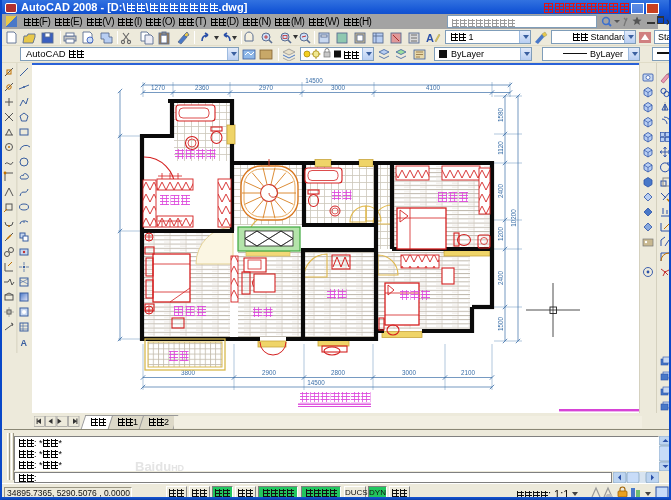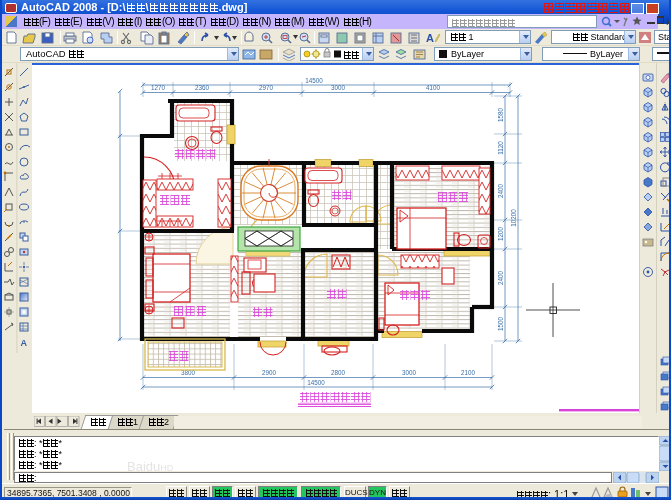--- a/index.html
+++ b/index.html
@@ -6,21 +6,21 @@
 #app{position:relative;width:671px;height:500px;background:#EDEADB;overflow:hidden;border-left:2px solid #0A48C8;border-right:2px solid #0A48C8}
 .abs{position:absolute}
 .cj{display:inline-block;width:8px;height:9px;margin:0 1px;vertical-align:-1px;
  background-image:repeating-linear-gradient(0deg,currentColor 0 1px,transparent 1px 3px),repeating-linear-gradient(90deg,currentColor 0 1px,transparent 1px 4px)}
 .cj.s{width:7px;height:8px;margin:0 .5px}
 .cj.t{width:8px;height:9px}
 .cj.w{width:9.5px;height:10px;margin:0 0.7px}
 
 #title{left:0;top:0;width:667px;height:24px;background:linear-gradient(180deg,#3272E0 0%,#1556D6 45%,#0B44BE 85%,#0940B0 100%);color:#fff;font-weight:bold;font-size:11px;line-height:14px;white-space:nowrap}
 
-#menu{left:0;top:14px;width:656px;height:15px;background:#c4b5fd;font-size:11px;color:#000;line-height:15px;white-space:nowrap}
+#menu{left:0;top:14px;width:656px;height:15px;background:#a3a3a3;font-size:11px;color:#000;line-height:15px;white-space:nowrap}
 .mi{display:inline-block;margin:0 2px;letter-spacing:-0.5px;font-size:10px}
 .mi .cj{width:7px;height:8.5px;margin:0 .5px}
 
 .tbrow{left:0;width:667px;height:17px;background:#EDEADB;border-bottom:1px solid #E0DCC8}
 .sep{position:absolute;top:2px;width:1px;height:13px;background:#C8C4B0;border-right:1px solid #fff}
 .combo{position:absolute;background:#fff;border:1px solid #7F9DB9;font-size:9px;line-height:12px;color:#000;white-space:nowrap}
 .combo .arr{position:absolute;right:0;top:0;bottom:0;width:11px;background:linear-gradient(180deg,#E3EBFA,#B8CEF2);border-left:1px solid #9DBBE0}
 .combo .arr:after{content:"";position:absolute;left:2.5px;top:4px;border:3px solid transparent;border-top:4px solid #3A5FA0}
 
 #canvas{left:30px;top:63px;width:607px;height:350px;background:#fff}
@@ -743,42 +743,42 @@
     <div class="tab" style="left:137px"><span><span class="cj s"></span><span class="cj s"></span>2</span></div>
     <div class="abs" style="left:170px;top:3px;width:468px;height:12px;background:#F2EFE2"></div>
   </div>
   <div class="abs" id="cmd">
     <div class="abs" style="left:3px;top:3px;width:3px;height:47px;border-left:1px solid #fff;border-right:1px solid #9a9684"></div>
     <div class="abs" style="left:7px;top:3px;width:3px;height:47px;border-left:1px solid #fff;border-right:1px solid #9a9684"></div>
     <div id="hist">
       <div style="padding:1px 0 0 3px"><span class="cj s"></span><span class="cj s"></span>: *<span class="cj s"></span><span class="cj s"></span>*</div>
       <div style="padding:0 0 0 3px"><span class="cj s"></span><span class="cj s"></span>: *<span class="cj s"></span><span class="cj s"></span>*</div>
       <div style="padding:0 0 0 3px"><span class="cj s"></span><span class="cj s"></span>: *<span class="cj s"></span><span class="cj s"></span>*</div>
-      <div class="abs" style="left:112px;top:24px;color:#E4E4E4;font-weight:normal;font-size:13px;font-family:'Liberation Sans'">Baidu<span style="font-size:9px">HD</span></div>
+      <div class="abs" style="left:120px;top:24px;color:#E4E4E4;font-weight:bold;font-size:13px;font-family:'Liberation Sans'">Baidu<span style="font-size:9px">HD</span></div>
     </div>
     <svg class="abs" style="left:655px;top:6px" width="13" height="35" viewBox="0 0 13 35">
         <rect width="13" height="35" fill="#D8E4F0"></rect>
         <rect y="0" width="13" height="9" rx="2" fill="#BDD4F0" stroke="#7F9DB9" stroke-width="0.7"></rect>
         <path d="M3.5 6l3-3 3 3z" fill="#2A50A8"></path>
         <rect y="26" width="13" height="9" rx="2" fill="#BDD4F0" stroke="#7F9DB9" stroke-width="0.7"></rect>
         <path d="M3.5 29l3 3 3-3z" fill="#2A50A8"></path>
         <rect y="10" width="13" height="15" rx="2" fill="#C8DCF8" stroke="#7F9DB9" stroke-width="0.7"></rect>
       </svg>
     <div id="cin"><span style="padding-left:3px"><span class="cj s"></span><span class="cj s"></span>:</span></div>
     <svg class="abs" style="left:609px;top:42px" width="46" height="11" viewBox="0 0 46 11">
         <rect width="46" height="11" fill="#D8E4F0"></rect>
         <rect x="0" width="13" height="11" rx="2" fill="#BDD4F0" stroke="#7F9DB9" stroke-width="0.7"></rect>
         <path d="M8 2.5L5 5.5l3 3z" fill="#2A50A8"></path>
         <rect x="33" width="13" height="11" rx="2" fill="#BDD4F0" stroke="#7F9DB9" stroke-width="0.7"></rect>
         <path d="M38 2.5l3 3-3 3z" fill="#2A50A8"></path>
         <rect x="14" width="12" height="11" rx="2" fill="#C8DCF8" stroke="#7F9DB9" stroke-width="0.7"></rect>
       </svg>
   </div>
   <div class="abs" id="status">
-    <div class="abs" style="left:2px;top:3px;width:128px;height:12px;border:1px solid #9a9684;border-bottom-color:#fff;border-right-color:#fff;font-size:8.5px;line-height:11px;padding-left:2px;letter-spacing:0">34895.7365,  7501.3408 ,  0.0000</div>
+    <div class="abs" style="left:2px;top:3px;width:128px;height:12px;border:1px solid #9a9684;border-bottom-color:#fff;border-right-color:#fff;font-size:8.5px;line-height:11px;padding-left:2px;letter-spacing:0">34895.7365,  5290.5076 ,  0.0000</div>
     <div class="sbtn up" style="left:164px;width:21px"><span class="cj s"></span><span class="cj s"></span></div>
     <div class="sbtn up" style="left:187px;width:21px"><span class="cj s"></span><span class="cj s"></span></div>
     <div class="sbtn dn" style="left:210px;width:21px"><span class="cj s"></span><span class="cj s"></span></div>
     <div class="sbtn up" style="left:233px;width:21px"><span class="cj s"></span><span class="cj s"></span></div>
     <div class="sbtn dn" style="left:256px;width:40px"><span class="cj s"></span><span class="cj s"></span><span class="cj s"></span><span class="cj s"></span></div>
     <div class="sbtn dn" style="left:299px;width:40px"><span class="cj s"></span><span class="cj s"></span><span class="cj s"></span><span class="cj s"></span></div>
     <div class="sbtn up" style="left:342px;width:22px;font-size:8px">DUCS</div>
     <div class="sbtn dn" style="left:366px;width:19px;font-size:8px">DYN</div>
     <div class="sbtn up" style="left:387px;width:21px"><span class="cj s"></span><span class="cj s"></span></div>
     <div class="abs" style="left:514px;top:4px;font-size:11px"><span class="cj s"></span><span class="cj s"></span><span class="cj s"></span><span class="cj s"></span>: 1:1 <span style="display:inline-block;border:3px solid transparent;border-top:4px solid #444;vertical-align:-1px"></span></div>

